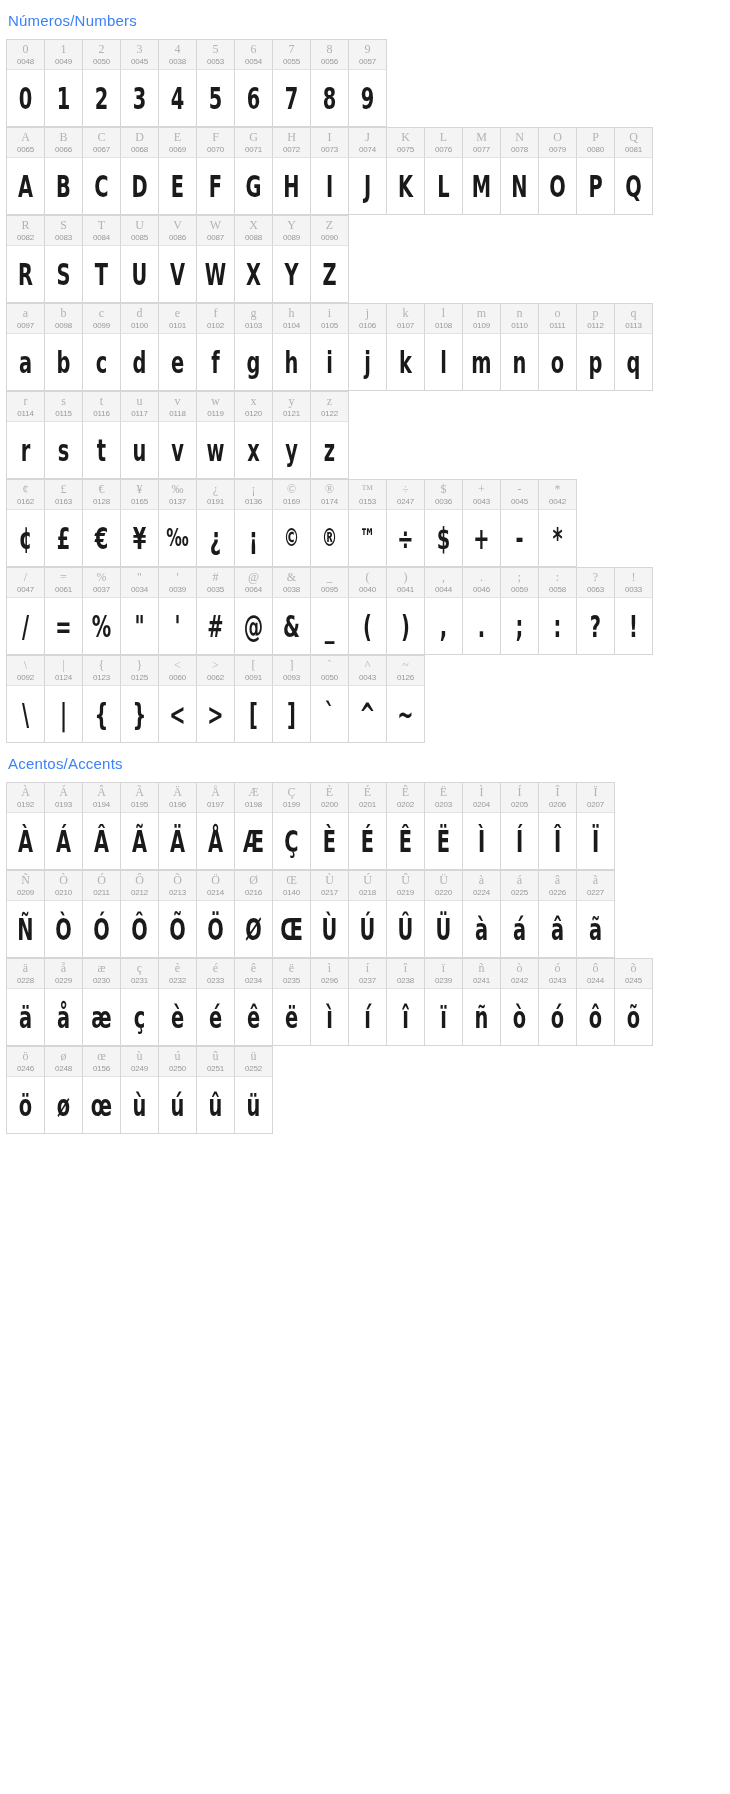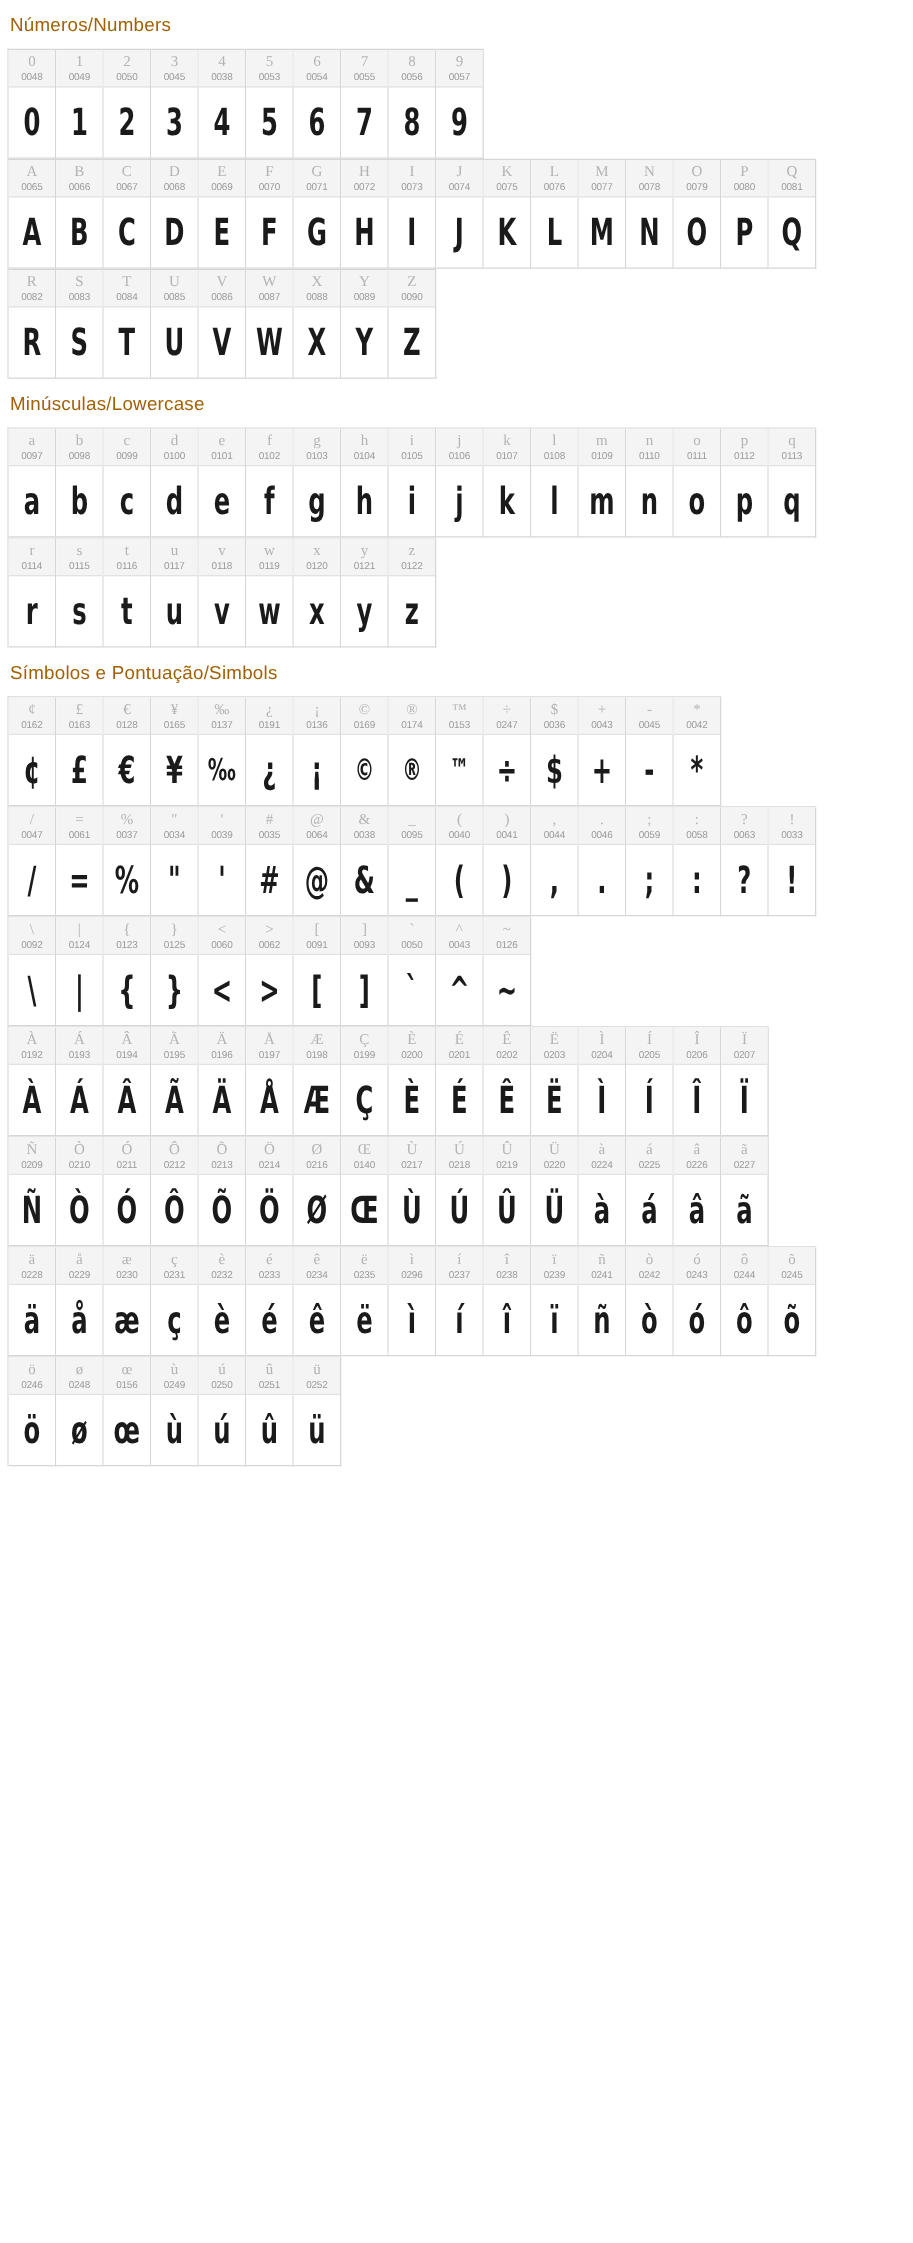--- a/index.html
+++ b/index.html
@@ -12,21 +12,21 @@
     color: #333333;
   }
   body {
     padding: 0 0 20px 0;
   }
   .section {
     margin: 0 0 0 0;
   }
   .section-title {
     font-size: 15px;
-    color: #a16207;
+    color: #3b82f6;
     font-weight: normal;
     margin: 0;
     padding: 12px 0 10px 8px;
     letter-spacing: 0.2px;
   }
   .glyph-block {
     display: flex;
     flex-wrap: wrap;
     border-left: 1px solid #d6d6d6;
     border-top: 1px solid #d6d6d6;
@@ -343,21 +343,20 @@
         <div class="glyph-cell">
           <div class="glyph-head">
             <span class="glyph-char">Z</span>
             <span class="glyph-code">0090</span>
           </div>
           <div class="glyph-body">Z</div>
         </div>
       </div>
     </div>
     <div class="section">
-      <h2 class="section-title">Minúsculas/Lowercase</h2>
       <div class="glyph-block">
         <div class="glyph-cell">
           <div class="glyph-head">
             <span class="glyph-char">a</span>
             <span class="glyph-code">0097</span>
           </div>
           <div class="glyph-body">a</div>
         </div>
         <div class="glyph-cell">
           <div class="glyph-head">
@@ -532,21 +531,20 @@
         <div class="glyph-cell">
           <div class="glyph-head">
             <span class="glyph-char">z</span>
             <span class="glyph-code">0122</span>
           </div>
           <div class="glyph-body">z</div>
         </div>
       </div>
     </div>
     <div class="section">
-      <h2 class="section-title">Símbolos e Pontuação/Simbols</h2>
       <div class="glyph-block">
         <div class="glyph-cell">
           <div class="glyph-head">
             <span class="glyph-char">¢</span>
             <span class="glyph-code">0162</span>
           </div>
           <div class="glyph-body">¢</div>
         </div>
         <div class="glyph-cell">
           <div class="glyph-head">
@@ -842,20 +840,21 @@
         <div class="glyph-cell">
           <div class="glyph-head">
             <span class="glyph-char">~</span>
             <span class="glyph-code">0126</span>
           </div>
           <div class="glyph-body">~</div>
         </div>
       </div>
     </div>
     <div class="section">
+      <h2 class="section-title">Acentos/Accents</h2>
       <div class="glyph-block">
         <div class="glyph-cell">
           <div class="glyph-head">
             <span class="glyph-char">À</span>
             <span class="glyph-code">0192</span>
           </div>
           <div class="glyph-body">À</div>
         </div>
         <div class="glyph-cell">
           <div class="glyph-head">

